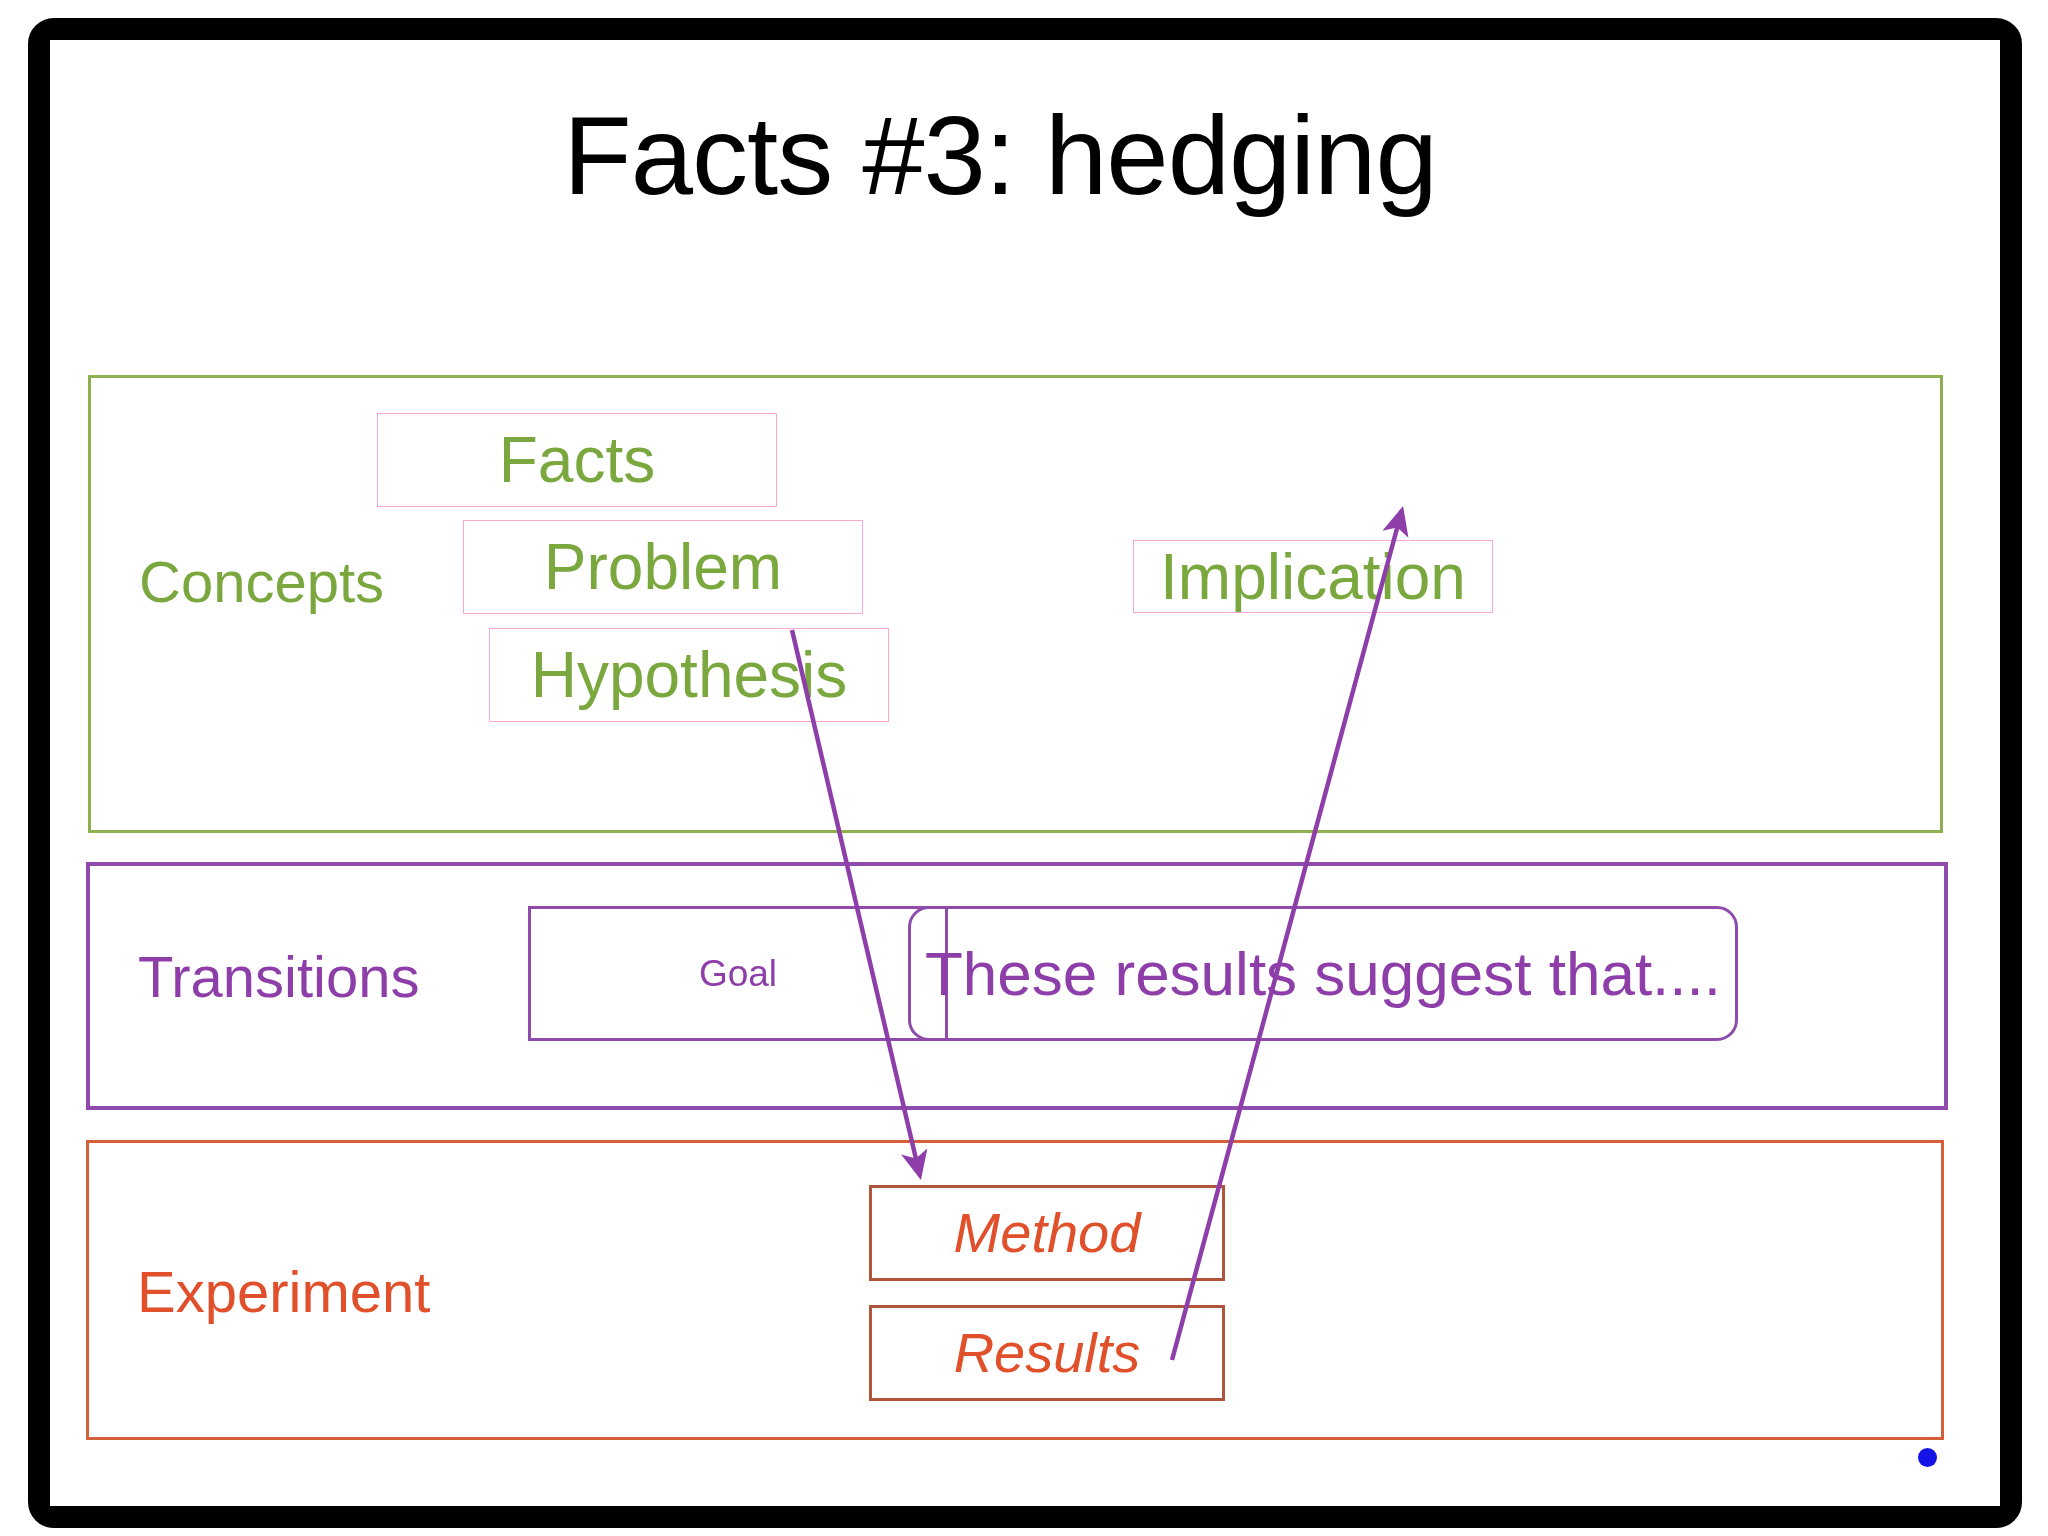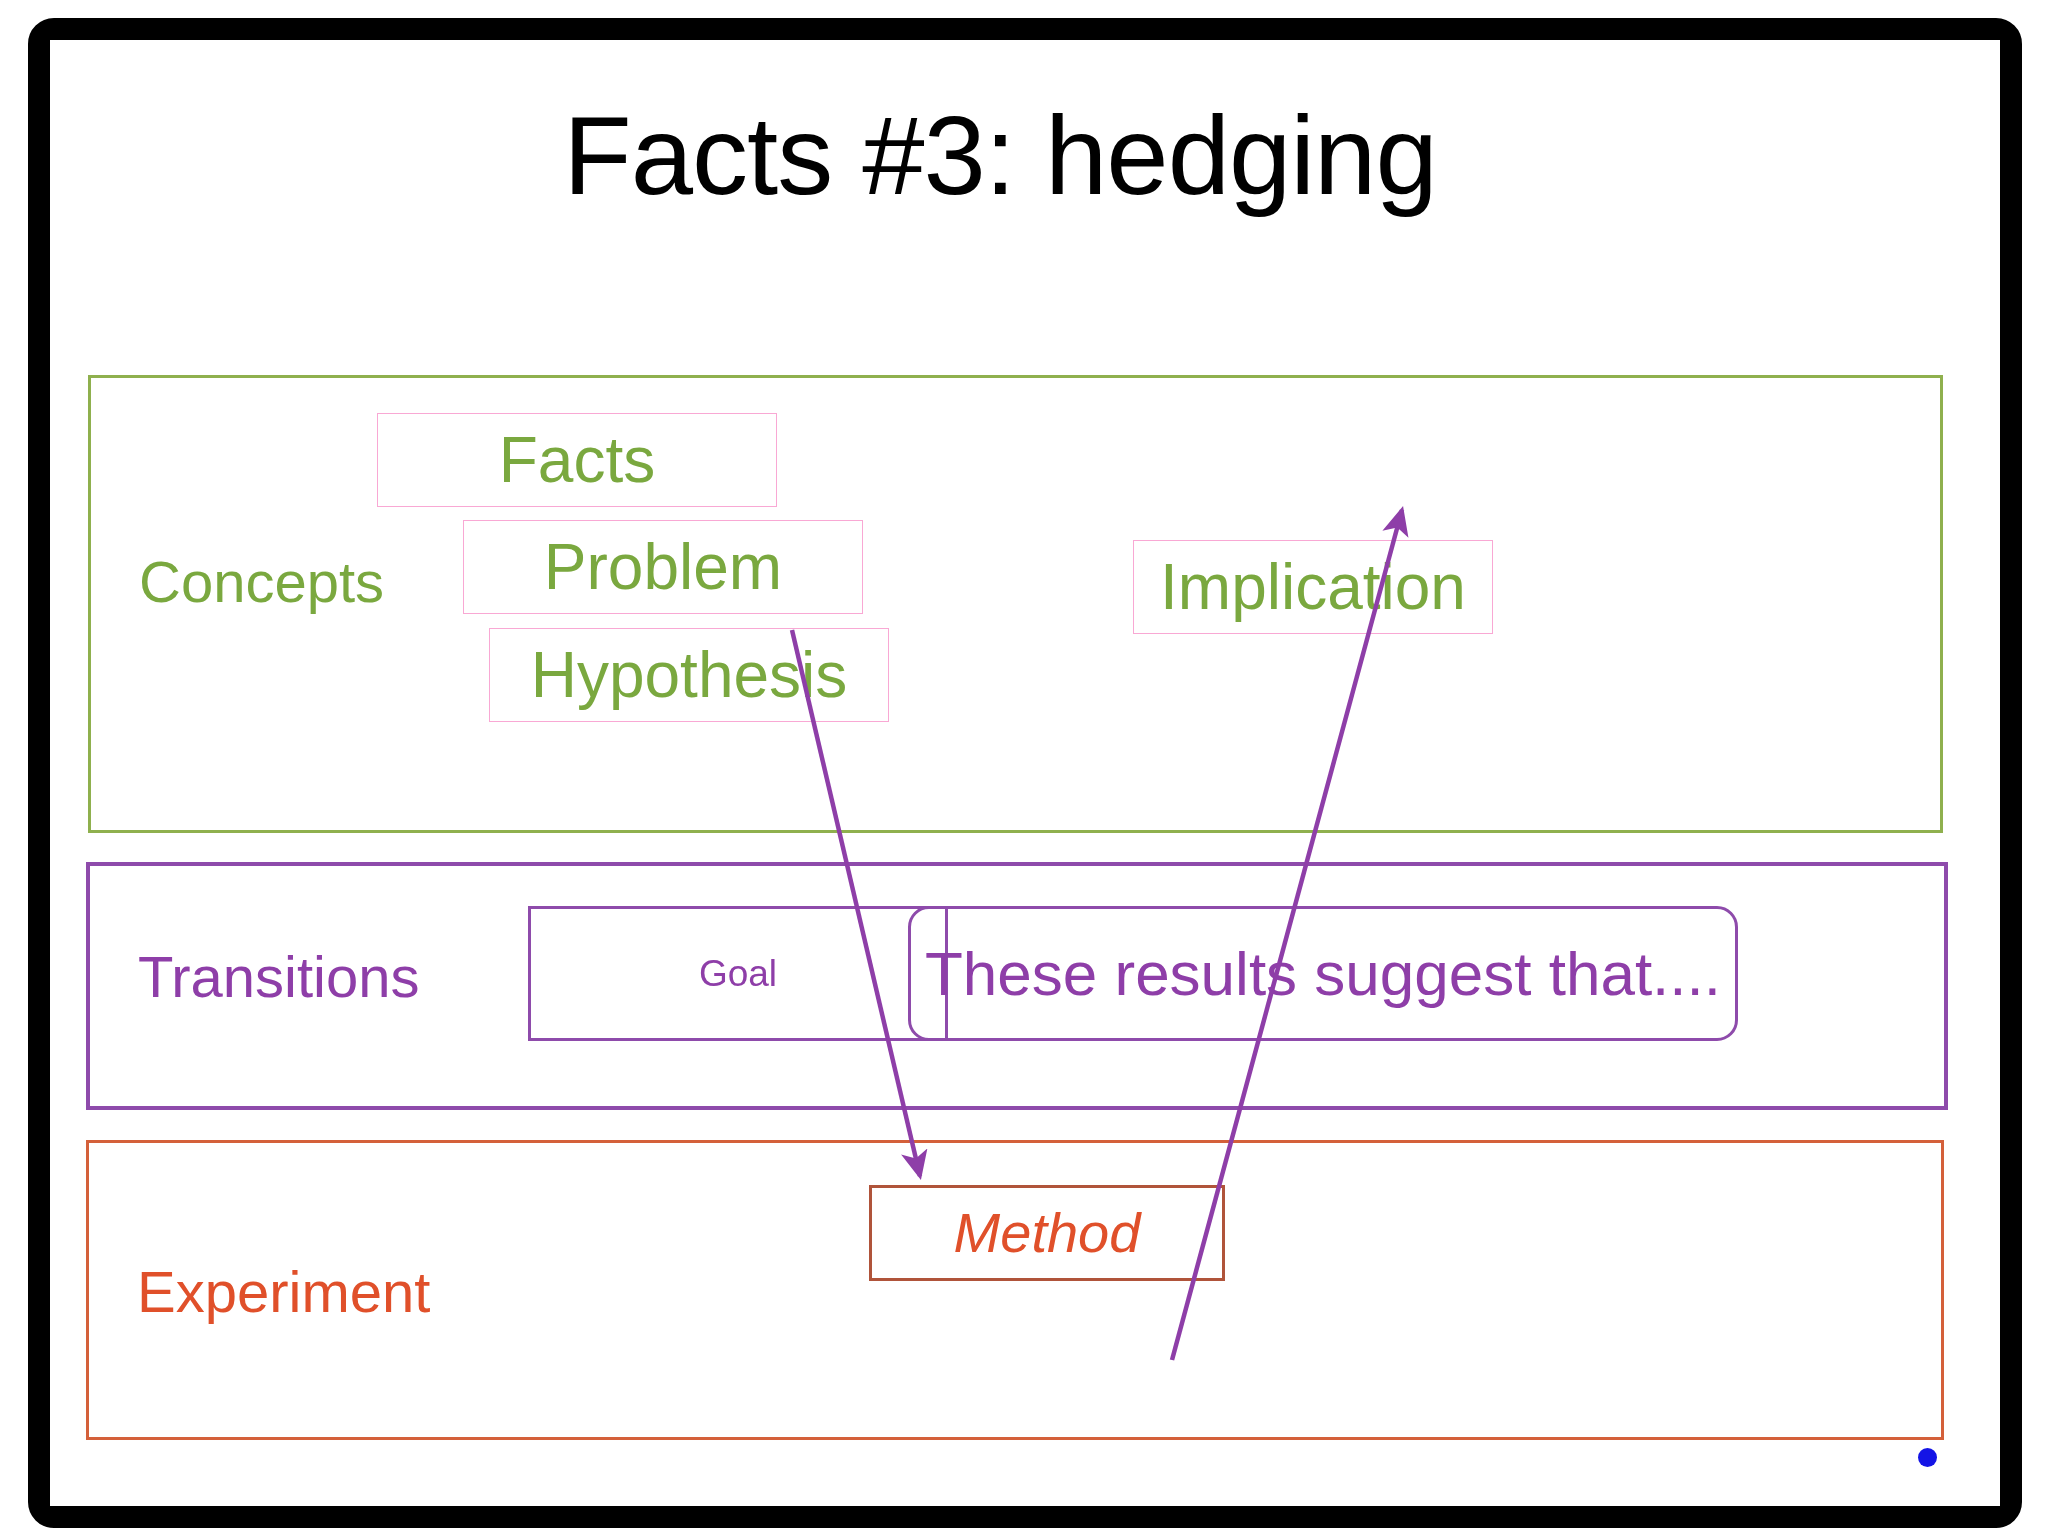--- a/index.html
+++ b/index.html
@@ -137,21 +137,21 @@
   .node-orange {
     border: 3px solid #b0543a;
     color: #e0502a;
     font-size: 56px;
     font-style: italic;
   }
 
   #node-facts      { left: 286px; top: 35px;  width: 400px; height: 94px; }
   #node-problem    { left: 348px; top: 142px; width: 400px; height: 94px; margin-left: 24px; }
   #node-hypothesis { left: 398px; top: 250px; width: 400px; height: 94px; }
-  #node-implication{ left: 1042px;top: 162px; width: 360px; height: 94px; }
+  #node-implication{ left: 1042px;top: 162px; width: 360px; height: 73px; }
 
   #node-goal       { left: 438px; top: 40px;  width: 420px; height: 135px; }
   #node-suggest    { left: 818px; top: 40px;  width: 830px; height: 135px;
                      font-size: 62px; border-radius: 21px; }
 
   #node-method     { left: 780px; top: 42px;  width: 356px; height: 96px; }
   #node-results     { left: 780px; top: 162px; width: 356px; height: 96px; }
 
   
   #arrow-layer {
@@ -220,20 +220,23 @@
     </div>
 
     <div class="band" id="band-experiment">
 
       <div class="band-label" id="label-experiment">Experiment</div>
 
       <div class="node node-orange" id="node-method">
         <span>Method</span>
       </div>
 
+      <div class="node node-orange" id="node-results">
+        <span>Results</span>
+      </div>
     </div>
 
     <svg id="arrow-layer" viewBox="0 0 1950 1466">
       <defs>
         <marker id="arrowhead-purple" markerWidth="7" markerHeight="7" refX="5.6" refY="3" orient="auto">
           <path d="M0,0 L6.5,3 L0,6 L1.6,3 Z" fill="#8e3ea8"></path>
         </marker>
       </defs>
 
       <line x1="742" y1="590" x2="870" y2="1136" stroke="#8e3ea8" stroke-width="4.5" marker-end="url(#arrowhead-purple)"></line>

